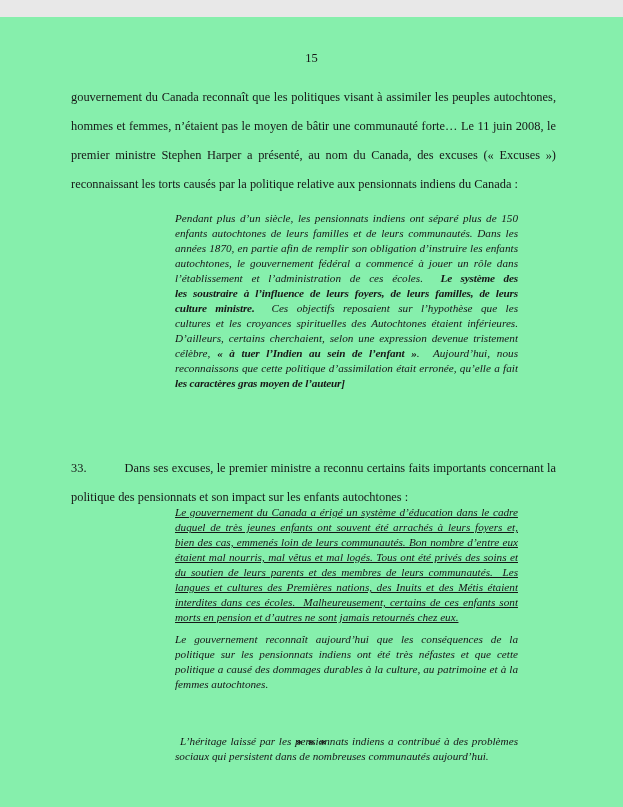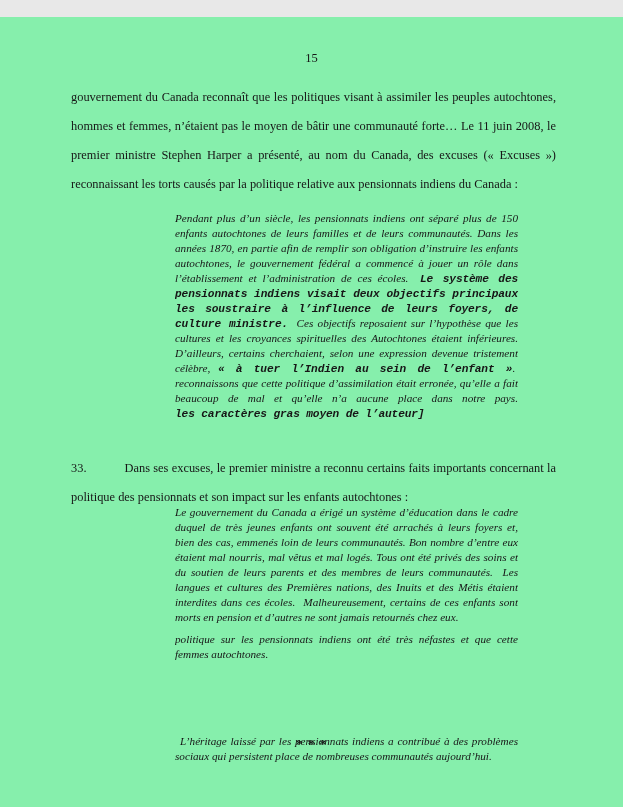--- a/index.html
+++ b/index.html
@@ -38,35 +38,35 @@
   .para-intro { top: 66px; }
   .para-33   { top: 437px; }
 
   
   .quote-block {
     left: 175px; width: 343px;
     font-size: 11.2px; line-height: 15px;
     font-style: italic;
   }
   .quote-1  { top: 194px; }
-  .quote-2a { top: 488px; }
+  .quote-2a { top: 488px; text-decoration: underline; }
   .quote-2b { top: 615px; }
   .quote-2c { top: 717px; }
 
   .line {
     text-align: justify;
     text-align-last: justify;
     overflow: hidden;
     white-space: normal;
   }
   .body-block .line  { height: 29px; }
   .quote-block .line { height: 15px; }
   .line.lastline { text-align-last: left; }
 
-  .line b { font-weight: bold; letter-spacing: -0.15px; font-family: Liberation Mono, monospace; }
+  .line b { font-weight: bold; letter-spacing: -0.15px; }
   .tab { margin-right: 38px; }
   .quote-2c .line:first-child { text-indent: 5px; }
 </style>
 </head>
 <body>
 
 <div class="page">
 
   <div class="block pagenum-top">15</div>
 
@@ -76,54 +76,54 @@
       <div class="line"><span>premier ministre Stephen Harper a présenté, au nom du Canada, des excuses (« Excuses »)</span></div>
       <div class="line lastline"><span>reconnaissant les torts causés par la politique relative aux pensionnats indiens du Canada :</span></div>
     </div>
 
   <div class="block quote-block quote-1">
       <div class="line"><span>Pendant plus d’un siècle, les pensionnats indiens ont séparé plus de 150 000</span></div>
       <div class="line"><span>enfants autochtones de leurs familles et de leurs communautés. Dans les</span></div>
       <div class="line"><span>années 1870, en partie afin de remplir son obligation d’instruire les enfants</span></div>
       <div class="line"><span>autochtones, le gouvernement fédéral a commencé à jouer un rôle dans</span></div>
       <div class="line"><span>l’établissement et l’administration de ces écoles.&nbsp; </span><b>Le système des</b></div>
-      <div class="line"><b>pensionnats indiens visait deux objectifs principaux : isoler les enfants et</b></div>
       <div class="line"><b>les soustraire à l’influence de leurs foyers, de leurs familles, de leurs</b></div>
       <div class="line"><b>culture ministre.</b><span>&nbsp; Ces objectifs reposaient sur l’hypothèse que les</span></div>
       <div class="line"><span>cultures et les croyances spirituelles des Autochtones étaient inférieures.</span></div>
       <div class="line"><span>D’ailleurs, certains cherchaient, selon une expression devenue tristement</span></div>
       <div class="line"><span>célèbre, </span><b>« à tuer l’Indien au sein de l’enfant »</b><span>.&nbsp; Aujourd’hui, nous</span></div>
       <div class="line"><span>reconnaissons que cette politique d’assimilation était erronée, qu’elle a fait</span></div>
-      <div class="line"><span>beaucoup de mal et qu’elle n’a aucune place dans notre pays. </span><b>[l’italique et</b></div>
       <div class="line lastline"><b>les caractères gras moyen de l’auteur]</b></div>
     </div>
 
   <div class="block body-block para-33">
       <div class="line"><span class="tab">33.</span><span>Dans ses excuses, le premier ministre a reconnu certains faits importants concernant la</span></div>
       <div class="line lastline"><span>politique des pensionnats et son impact sur les enfants autochtones :</span></div>
     </div>
 
   <div class="block quote-block quote-2a">
       <div class="line"><span>Le gouvernement du Canada a érigé un système d’éducation dans le cadre</span></div>
       <div class="line"><span>duquel de très jeunes enfants ont souvent été arrachés à leurs foyers et, dans</span></div>
       <div class="line"><span>bien des cas, emmenés loin de leurs communautés. Bon nombre d’entre eux</span></div>
       <div class="line"><span>étaient mal nourris, mal vêtus et mal logés. Tous ont été privés des soins et</span></div>
       <div class="line"><span>du soutien de leurs parents et des membres de leurs communautés.&nbsp; Les</span></div>
       <div class="line"><span>langues et cultures des Premières nations, des Inuits et des Métis étaient</span></div>
       <div class="line"><span>interdites dans ces écoles.&nbsp; Malheureusement, certains de ces enfants sont</span></div>
       <div class="line lastline"><span>morts en pension et d’autres ne sont jamais retournés chez eux.</span></div>
     </div>
 
   <div class="block quote-block quote-2b">
+      <div class="line"><span>Le gouvernement reconnaît aujourd’hui que les conséquences de la</span></div>
       <div class="line"><span>politique sur les pensionnats indiens ont été très néfastes et que cette</span></div>
+      <div class="line"><span>politique a causé des dommages durables à la culture, au patrimoine et à la</span></div>
       <div class="line lastline"><span>femmes autochtones.</span></div>
     </div>
 
   <div class="block quote-block quote-2c">
       <div class="line"><span>L’héritage laissé par les pensionnats indiens a contribué à des problèmes</span></div>
-      <div class="line lastline"><span>sociaux qui persistent place de nombreuses communautés aujourd’hui.</span></div>
+      <div class="line lastline"><span>sociaux qui persistent dans de nombreuses communautés aujourd’hui.</span></div>
     </div>
 
   <div class="block separator">* * *</div>
 
   <div class="block pagenum-bottom">289</div>
 
 </div>
 
 </body></html>

